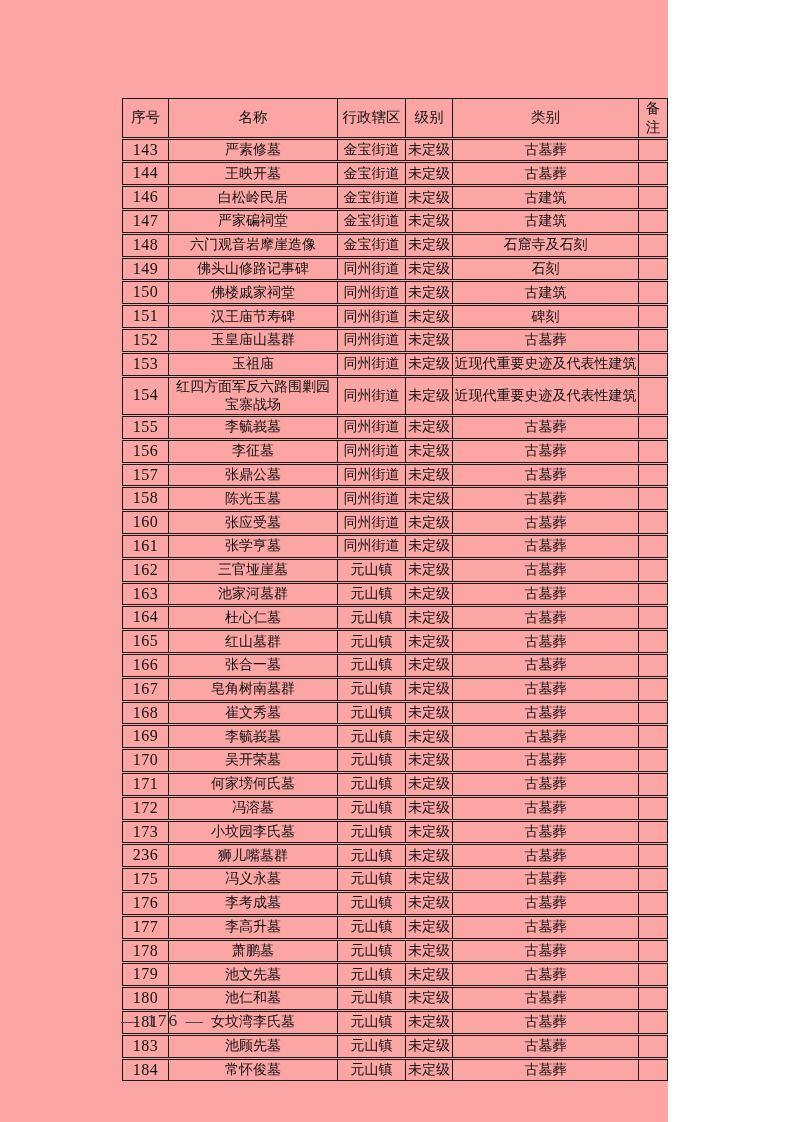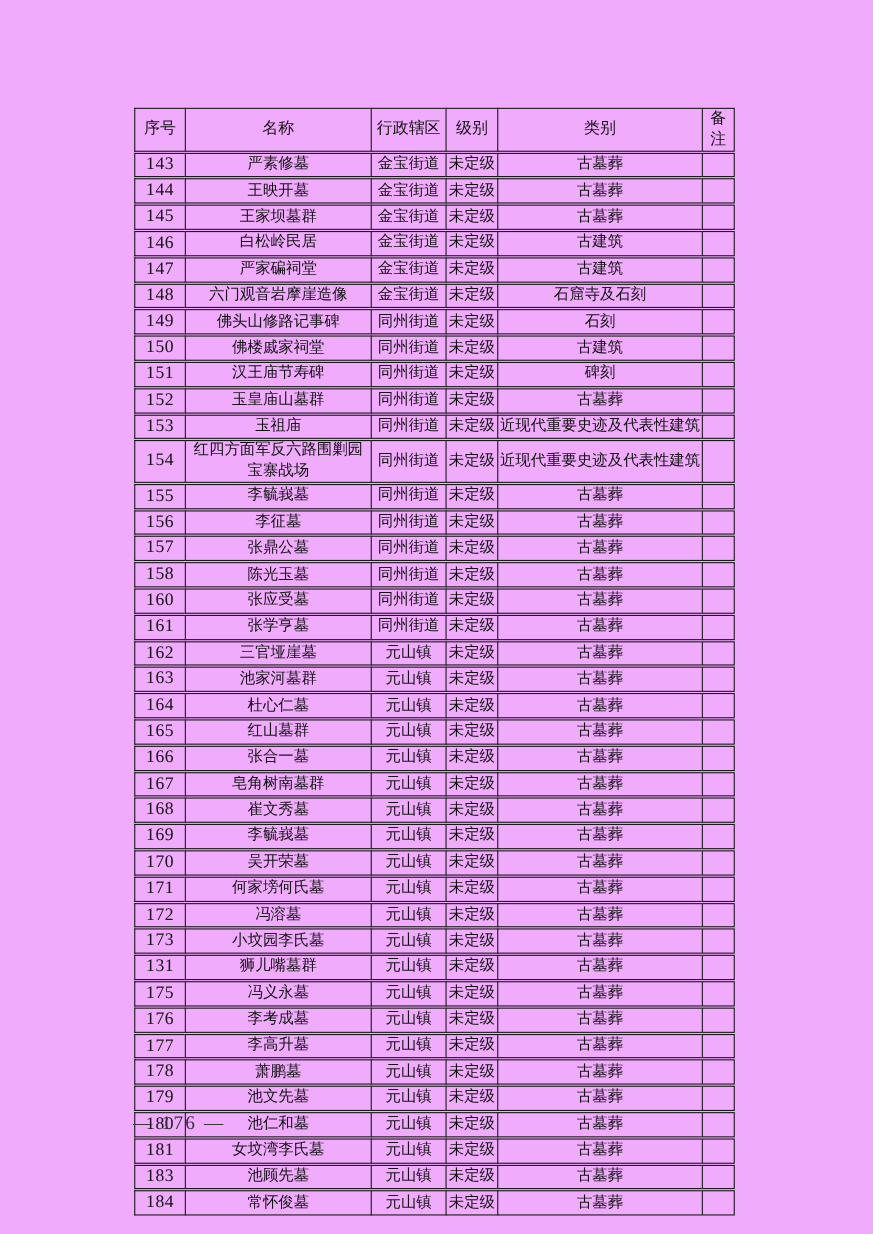--- a/index.html
+++ b/index.html
@@ -2,23 +2,23 @@
 <html><head>
 <meta charset="utf-8">
 <style>
   html, body {
     margin: 0;
     padding: 0;
     background: #ffffff;
   }
   .page {
     position: relative;
-    width: 794px;
+    width: 668px;
     height: 1122px;
-    background: #f0abfc;
+    background: #fca5a5;
     overflow: hidden;
     font-family: "Liberation Serif", "DejaVu Serif", serif;
     color: #111111;
   }
   .relic-table {
     position: absolute;
     left: 122px;
     top: 97px;
     width: 546px;
     border-collapse: separate;
@@ -104,28 +104,20 @@
         </tr>
         <tr>
           <td class="cell-no">144</td>
           <td class="cell-name">王映开墓</td>
           <td class="cell-district">金宝街道</td>
           <td class="cell-level">未定级</td>
           <td class="cell-category">古墓葬</td>
           <td class="cell-note"></td>
         </tr>
         <tr>
-          <td class="cell-no">145</td>
-          <td class="cell-name">王家坝墓群</td>
-          <td class="cell-district">金宝街道</td>
-          <td class="cell-level">未定级</td>
-          <td class="cell-category">古墓葬</td>
-          <td class="cell-note"></td>
-        </tr>
-        <tr>
           <td class="cell-no">146</td>
           <td class="cell-name">白松岭民居</td>
           <td class="cell-district">金宝街道</td>
           <td class="cell-level">未定级</td>
           <td class="cell-category">古建筑</td>
           <td class="cell-note"></td>
         </tr>
         <tr>
           <td class="cell-no">147</td>
           <td class="cell-name">严家碥祠堂</td>
@@ -328,21 +320,21 @@
         </tr>
         <tr>
           <td class="cell-no">173</td>
           <td class="cell-name">小坟园李氏墓</td>
           <td class="cell-district">元山镇</td>
           <td class="cell-level">未定级</td>
           <td class="cell-category">古墓葬</td>
           <td class="cell-note"></td>
         </tr>
         <tr>
-          <td class="cell-no">131</td>
+          <td class="cell-no">236</td>
           <td class="cell-name">狮儿嘴墓群</td>
           <td class="cell-district">元山镇</td>
           <td class="cell-level">未定级</td>
           <td class="cell-category">古墓葬</td>
           <td class="cell-note"></td>
         </tr>
         <tr>
           <td class="cell-no">175</td>
           <td class="cell-name">冯义永墓</td>
           <td class="cell-district">元山镇</td>

